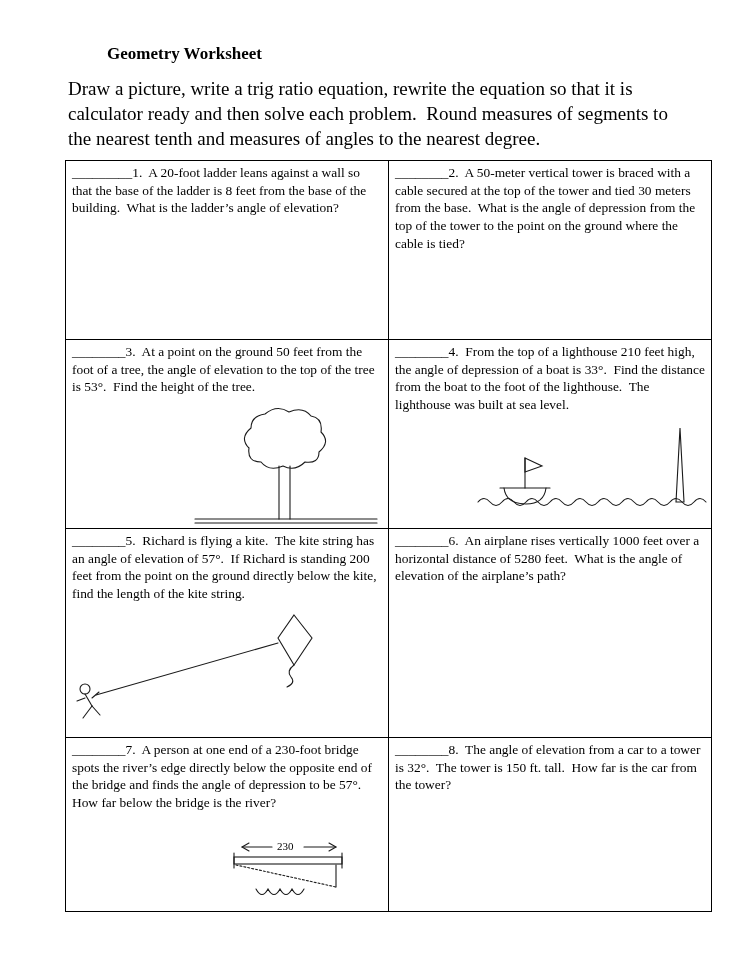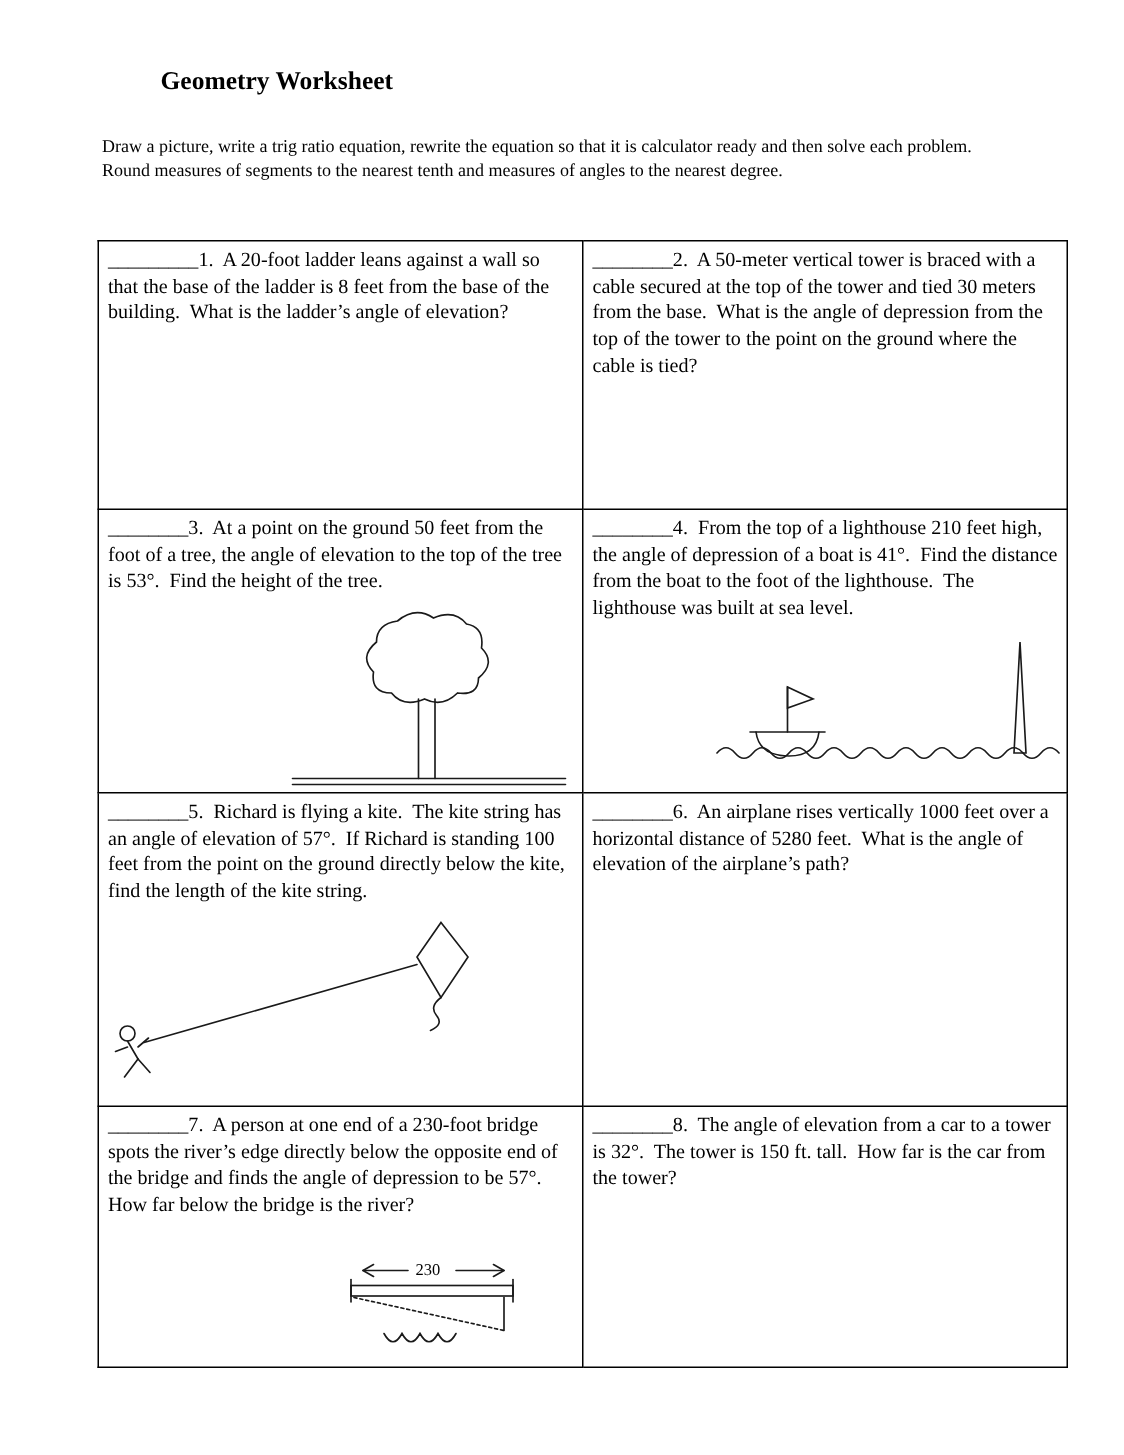--- a/index.html
+++ b/index.html
@@ -20,24 +20,24 @@
     display: flex;
     font-weight: bold;
     font-size: 17px;
     line-height: 1.38;
     margin-left: 39px;
   }
   .header-left { width: 289px; }
   .header-right { flex: 1; white-space: nowrap; }
   .instructions {
     position: absolute;
-    top: 90px;
+    top: 76px;
     left: 68px;
     width: 614px;
-    font-size: 12px;
+    font-size: 19px;
     line-height: 1.32;
     white-space: pre-wrap;
   }
   table.wtable {
     position: absolute;
     left: 65px;
     top: 160px;
     border-collapse: collapse;
     table-layout: fixed;
     padding-left: 31px;
@@ -95,34 +95,34 @@
         <div class="ptext"><span>________3.</span><span>  At a point on the ground 50 feet from the foot of a tree, the angle of elevation to the top of the tree is 53°.  Find the height of the tree.</span></div>
         <svg class="fig fig-tree" width="195" height="122" viewBox="0 0 195 122">
           <path d="M78,10 Q90,0 102,8 Q116,2 124,12 Q136,14 134,28 Q144,38 132,48 Q132,60 118,58 Q108,68 96,62 Q82,68 74,58 Q60,58 62,44 Q52,34 64,24 Q64,12 78,10 Z"></path>
           <line x1="92" y1="62" x2="92" y2="115"></line>
           <line x1="103" y1="62" x2="103" y2="115"></line>
           <line x1="8" y1="115" x2="190" y2="115"></line>
           <line x1="8" y1="119" x2="190" y2="119"></line>
         </svg>
       </td>
       <td>
-        <div class="ptext"><span>________4.</span><span>  From the top of a lighthouse 210 feet high, the angle of depression of a boat is 41°.  Find the distance from the boat to the foot of the lighthouse.  The lighthouse was built at sea level.</span></div>
+        <div class="ptext"><span>________4.</span><span>  From the top of a lighthouse 210 feet high, the angle of depression of a boat is 33°.  Find the distance from the boat to the foot of the lighthouse.  The lighthouse was built at sea level.</span></div>
         <svg class="fig fig-boat" width="235" height="100" viewBox="0 0 235 100">
           <path d="M2,80 q6,-7 12,0 t12,0 t12,0 t12,0 t12,0 t12,0 t12,0 t12,0 t12,0 t12,0 t12,0 t12,0 t12,0 t12,0 t12,0 t12,0 t12,0 t12,0 t12,0"></path>
           <path d="M28,66 Q30,82 50,82 Q68,82 70,66"></path>
           <line x1="24" y1="66" x2="74" y2="66"></line>
           <line x1="49" y1="36" x2="49" y2="66"></line>
           <path d="M49,36 L66,44 L49,50 Z"></path>
           <path d="M204,6 L208,80 L200,80 Z"></path>
         </svg>
       </td>
     </tr>
     <tr class="r3">
       <td>
-        <div class="ptext"><span>________5.</span><span>  Richard is flying a kite.  The kite string has an angle of elevation of 57°.  If Richard is standing 100 feet from the point on the ground directly below the kite, find the length of the kite string.</span></div>
+        <div class="ptext"><span>________5.</span><span>  Richard is flying a kite.  The kite string has an angle of elevation of 57°.  If Richard is standing 200 feet from the point on the ground directly below the kite, find the length of the kite string.</span></div>
         <svg class="fig fig-kite" width="285" height="130" viewBox="0 0 285 130">
           <circle cx="17" cy="84" r="5"></circle>
           <line x1="17" y1="89" x2="24" y2="101"></line>
           <line x1="24" y1="93" x2="31" y2="87"></line>
           <line x1="17" y1="93" x2="9" y2="96"></line>
           <line x1="24" y1="101" x2="15" y2="113"></line>
           <line x1="24" y1="101" x2="32" y2="110"></line>
           <line x1="28" y1="90" x2="210" y2="38"></line>
           <path d="M226,10 L244,33 L226,60 L210,33 Z"></path>
           <path d="M226,60 Q218,66 223,72 Q228,78 219,82"></path>

